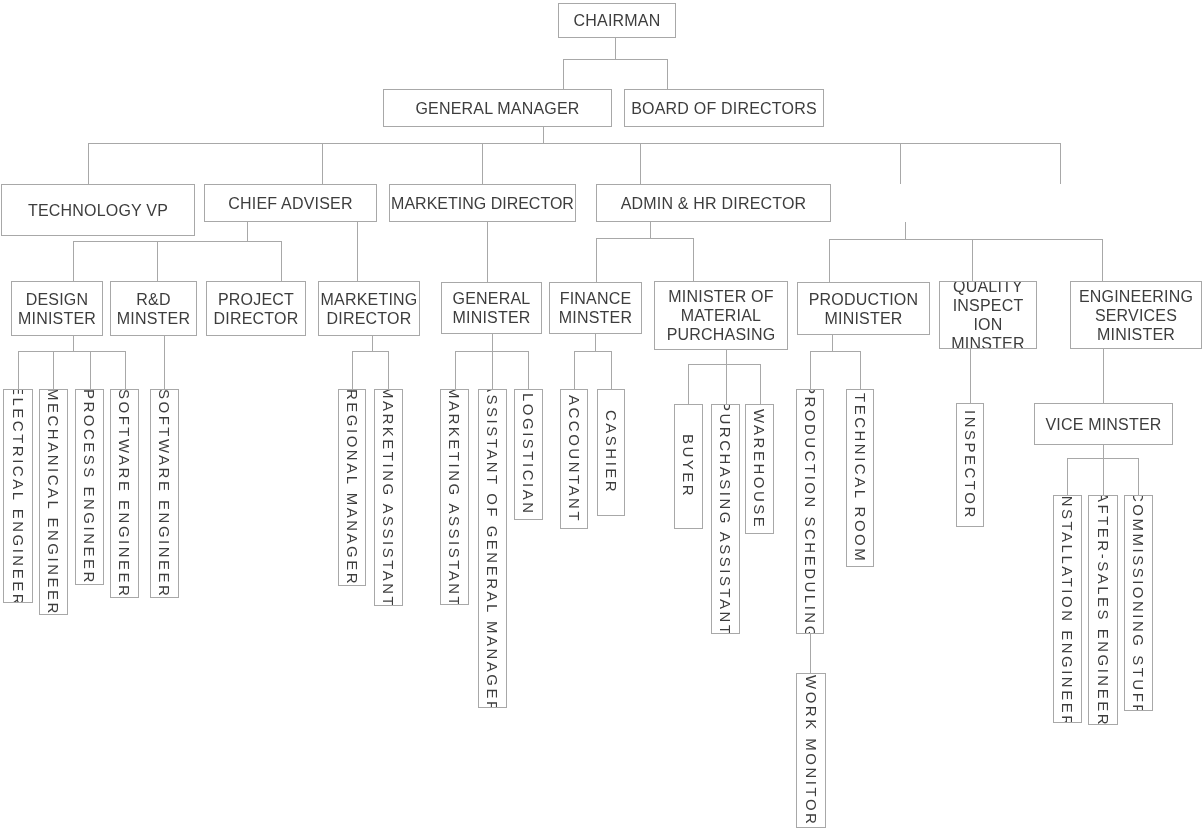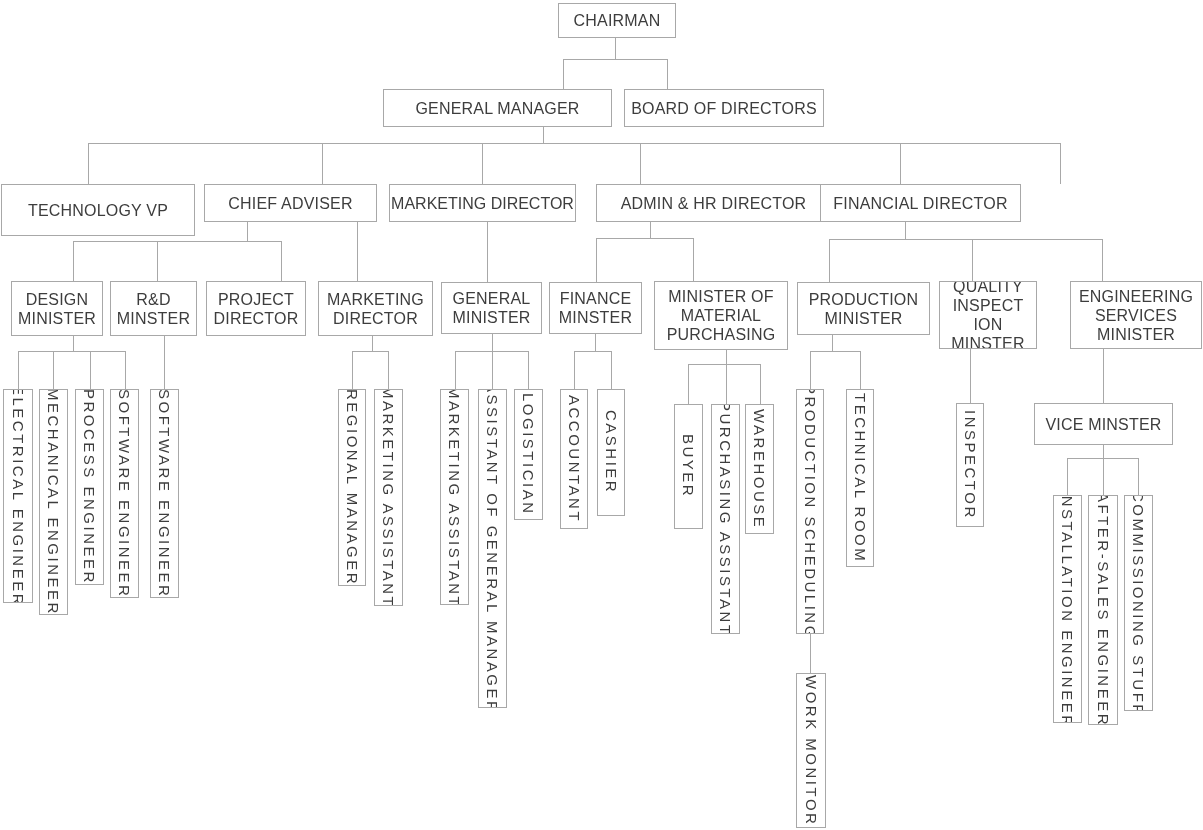--- a/index.html
+++ b/index.html
@@ -74,37 +74,34 @@
     </div>
   <div class="node" style="left:204px;top:184px;width:173px;height:38px">
       <span class="lbl">CHIEF ADVISER</span>
     </div>
   <div class="node" style="left:389px;top:184px;width:187px;height:38px">
       <span class="lbl" style="letter-spacing:0">MARKETING DIRECTOR</span>
     </div>
   <div class="node" style="left:596px;top:184px;width:235px;height:38px">
       <span class="lbl">ADMIN &amp; HR DIRECTOR</span>
     </div>
-  <div class="node" style="left:820px;top:184px;width:201px;height:38px">
-      <span class="lbl">FINANCIAL DIRECTOR</span>
-    </div>
 
   <div class="node" style="left:11px;top:281px;width:92px;height:55px">
       <span class="lbl">DESIGN
 MINISTER</span>
     </div>
   <div class="node" style="left:110px;top:281px;width:87px;height:55px">
       <span class="lbl">R&amp;D
 MINSTER</span>
     </div>
   <div class="node" style="left:206px;top:281px;width:100px;height:55px">
       <span class="lbl">PROJECT
 DIRECTOR</span>
     </div>
-  <div class="node" style="left:318px;top:281px;width:115px;height:55px">
+  <div class="node" style="left:318px;top:281px;width:102px;height:55px">
       <span class="lbl">MARKETING
 DIRECTOR</span>
     </div>
   <div class="node" style="left:441px;top:282px;width:101px;height:52px">
       <span class="lbl">GENERAL
 MINISTER</span>
     </div>
   <div class="node" style="left:549px;top:282px;width:93px;height:52px">
       <span class="lbl">FINANCE
 MINSTER</span>

